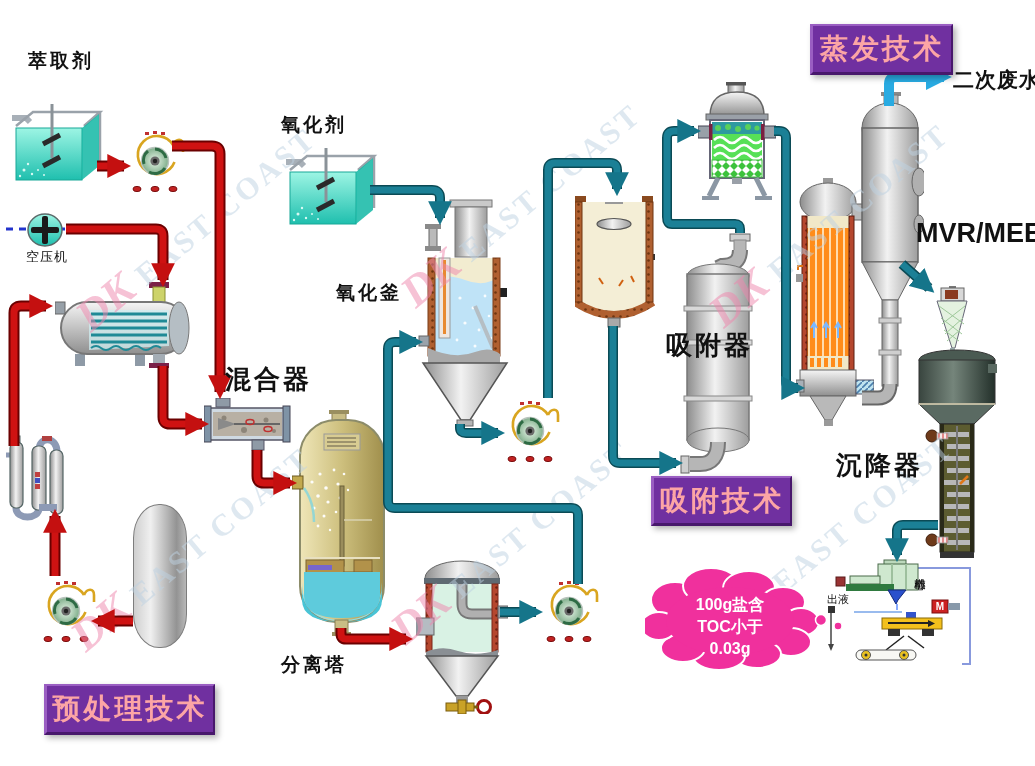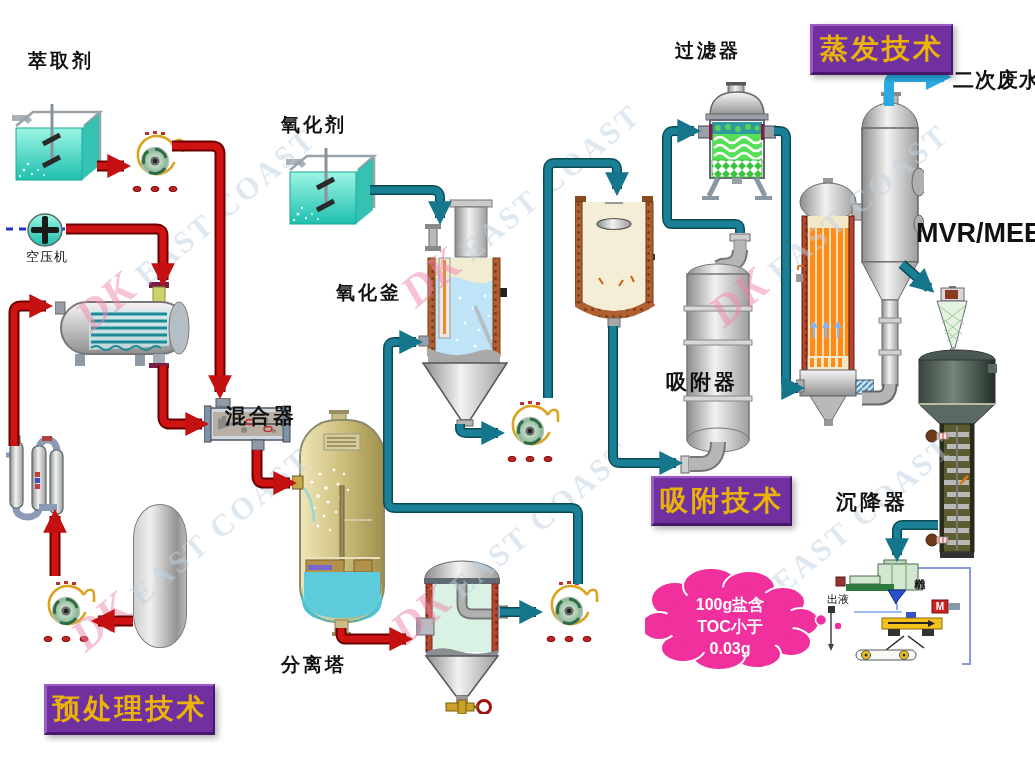--- a/index.html
+++ b/index.html
@@ -2,25 +2,25 @@
 <html><head>
 <meta charset="utf-8">
 <style>
   html,body{margin:0;padding:0;background:#ffffff;}
   #canvas{position:relative;width:1035px;height:766px;background:#ffffff;overflow:hidden;
           font-family:"Liberation Serif","DejaVu Serif",serif;}
   .eq{position:absolute;z-index:2;}
   .lbl{position:absolute;z-index:5;color:#111;letter-spacing:3px;white-space:nowrap;
        font-family:"Liberation Serif","DejaVu Serif",serif;}
   .lbl-big{font-size:19px;font-weight:600;}
-  .lbl-mid{font-size:21px;font-weight:600;margin-top:40px;}
+  .lbl-mid{font-size:26px;font-weight:600;}
   .lbl-sm{font-size:13px;font-weight:500;letter-spacing:1px;}
   .lbl-tiny{font-size:11px;font-weight:400;letter-spacing:0;}
   .lbl-bold-sans{font-family:"Liberation Sans","DejaVu Sans",sans-serif;font-weight:800;letter-spacing:0;}
-  .banner{position:absolute;z-index:6;background:#7030a0;color:#eab308;text-align:center;
+  .banner{position:absolute;z-index:6;background:#7030a0;color:#fca5a5;text-align:center;
           font-weight:700;font-size:28px;letter-spacing:3px;
           font-family:"Liberation Serif","DejaVu Serif",serif;
           border-top:2px solid #9a5ec2;border-left:3px solid #9a5ec2;
           border-right:2px solid #48186c;border-bottom:3px solid #48186c;
           box-shadow:3px 3px 6px rgba(0,0,0,.30);display:flex;align-items:center;justify-content:center;}
   .wm{position:absolute;z-index:3;width:280px;height:54px;transform:rotate(-40deg);
       opacity:.5;white-space:nowrap;pointer-events:none;}
   .wm .dk{font:italic 700 44px "Liberation Serif",serif;color:#ef86ad;}
   .wm .rest{font:700 31px "Liberation Serif",serif;color:#bed2e2;letter-spacing:3px;}
   svg{display:block;}
@@ -648,21 +648,20 @@
 
     <path d="M889,106 V84 Q889,77 896,77 H944" fill="none" stroke="#29abe2" stroke-width="10" stroke-linejoin="round" marker-end="url(#aB)"></path>
   </svg>
 
   <div class="lbl lbl-big" style="left:28px;top:48px">萃取剂</div>
   <div class="lbl lbl-sm" style="left:26px;top:248px">空压机</div>
   <div class="lbl lbl-mid" style="left:225px;top:362px">混合器</div>
   <div class="lbl lbl-big" style="left:281px;top:112px">氧化剂</div>
   <div class="lbl lbl-big" style="left:336px;top:280px">氧化釜</div>
   <div class="lbl lbl-big" style="left:281px;top:652px">分离塔</div>
-  <div class="lbl lbl-big" style="left:675px;top:38px">过滤器</div>
   <div class="lbl lbl-mid" style="left:666px;top:328px">吸附器</div>
   <div class="lbl" style="left:953px;top:66px;font-size:21px;font-weight:700;letter-spacing:1px">二次废水</div>
   <div class="lbl lbl-bold-sans" style="left:916px;top:218px;font-size:27px">MVR/MEE</div>
   <div class="lbl lbl-mid" style="left:836px;top:448px">沉降器</div>
   <div class="lbl lbl-tiny" style="left:912px;top:570px;writing-mode:vertical-rl">離心機</div>
   <div class="lbl lbl-tiny" style="left:827px;top:592px">出液</div>
 
   <div class="banner" style="left:44px;top:684px;width:166px;height:46px">预处理技术</div>
   <div class="banner" style="left:651px;top:476px;width:136px;height:45px">吸附技术</div>
   <div class="banner" style="left:810px;top:24px;width:138px;height:46px">蒸发技术</div>

